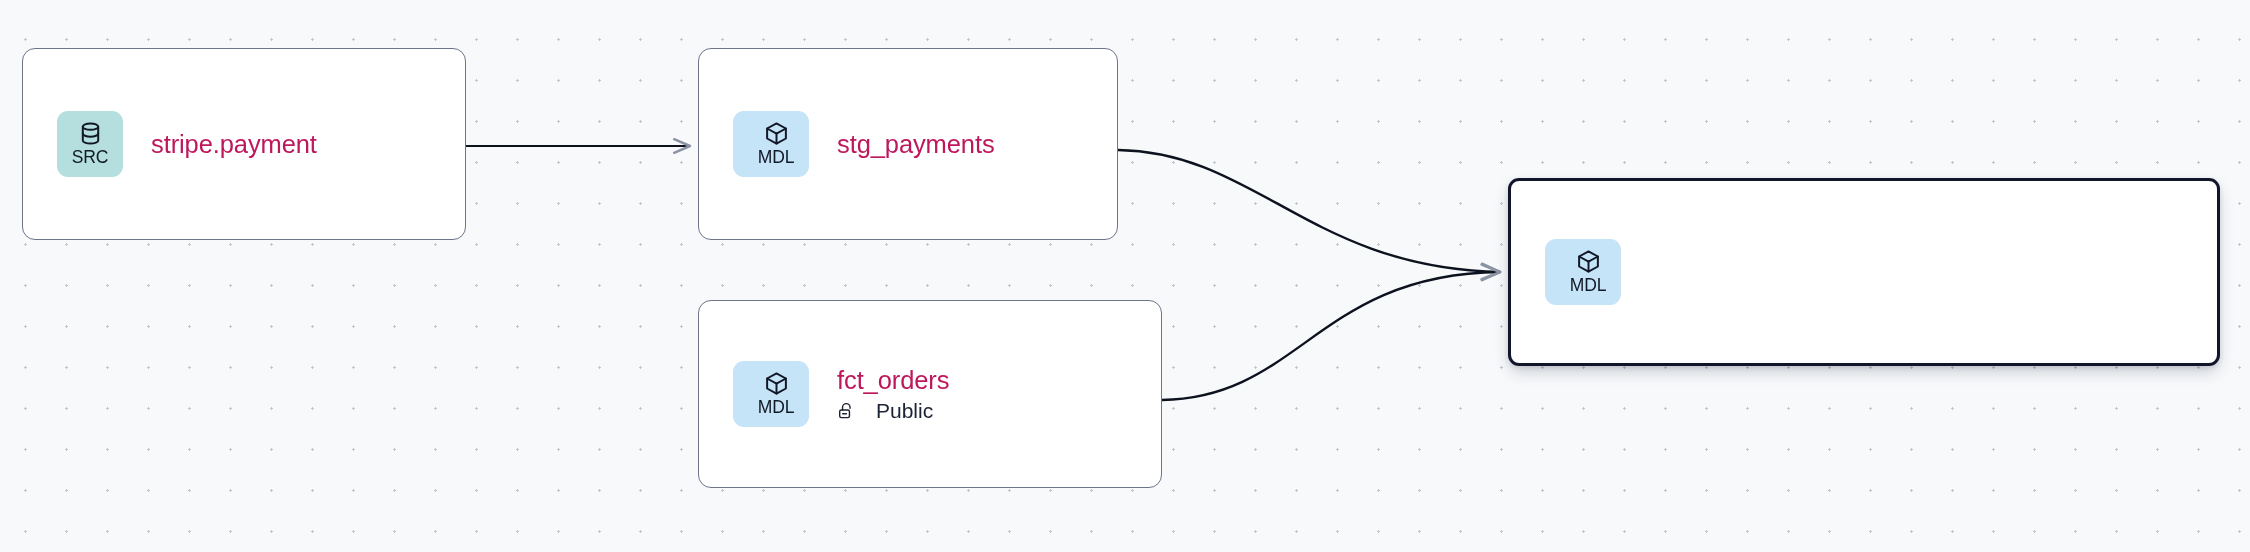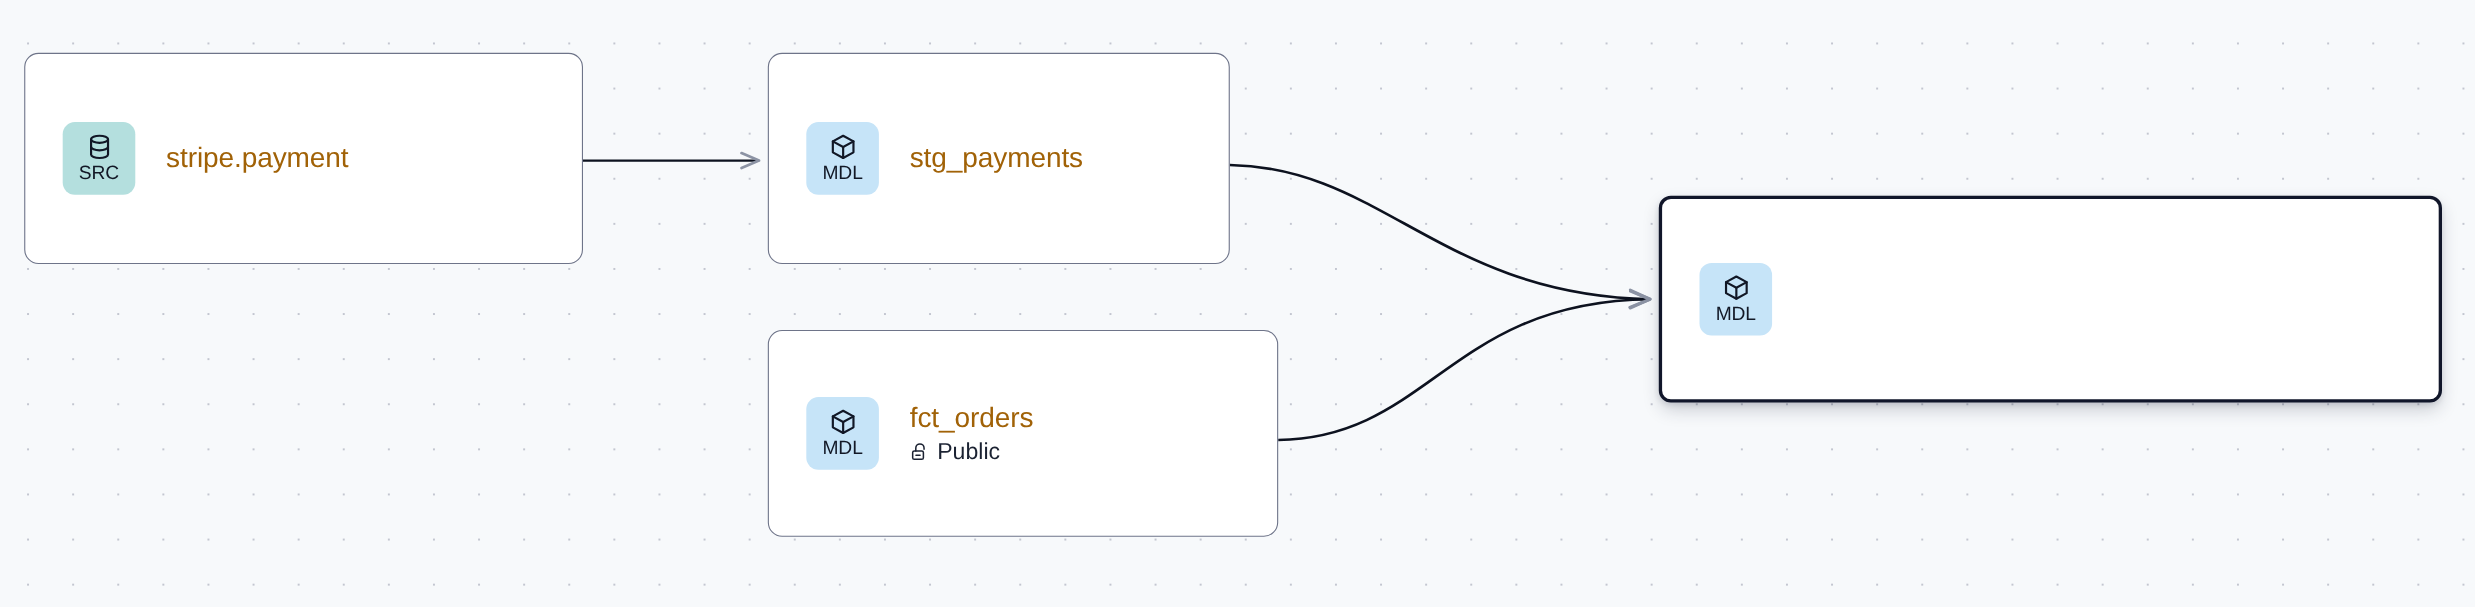--- a/index.html
+++ b/index.html
@@ -57,21 +57,21 @@
     height: 66px;
     border-radius: 11px;
     display: flex;
     flex-direction: column;
     align-items: center;
     justify-content: center;
     gap: 1px;
   }
 
   .badge.src  { background: #b4dfde; }
-  .badge.mdl  { background: #c6e4f8; }
+  .badge.mdl  { background: #c6e4f8; padding-left: 10px; }
 
   .badge svg {
     display: block;
     width: 25px;
     height: 25px;
   }
 
   .badge-text {
     font-size: 17.5px;
     line-height: 1;
@@ -85,29 +85,29 @@
     margin-left: 28px;
     display: flex;
     flex-direction: column;
     justify-content: center;
     gap: 5px;
   }
 
   .node-title {
     font-size: 25.5px;
     line-height: 1.12;
-    color: #a16207;
+    color: #be185d;
     white-space: nowrap;
     letter-spacing: -0.1px;
   }
 
   .node-sub {
     display: flex;
     align-items: center;
-    gap: 7px;
+    gap: 21px;
     font-size: 21px;
     line-height: 1.1;
     color: #1b2232;
     white-space: nowrap;
   }
 
   .node-sub svg {
     display: block;
     width: 18px;
     height: 18px;
@@ -126,21 +126,21 @@
       </marker>
     </defs>
 
     <path d="M 458 146 L 690 146" fill="none" stroke="#0d121f" stroke-width="2.1" marker-end="url(#arrow)"></path>
 
     <path d="M 1118 150 C 1256 152, 1310 268, 1500 272" fill="none" stroke="#0d121f" stroke-width="2.4" marker-end="url(#arrow)"></path>
 
     <path d="M 1162 400 C 1300 398, 1318 274, 1500 272" fill="none" stroke="#0d121f" stroke-width="2.4" marker-end="url(#arrow)"></path>
   </svg>
 
-  <div class="node" style="left:22px; top:48px; width:508px; height:192px;">
+  <div class="node" style="left:22px; top:48px; width:444px; height:192px;">
     <div class="badge src">
       <span>
         <svg viewBox="0 0 24 24" fill="none" stroke="#111726" stroke-width="1.9" stroke-linecap="round" stroke-linejoin="round">
           <ellipse cx="12" cy="5.4" rx="7.4" ry="3.1"></ellipse>
           <path d="M4.6 5.4 v13.2 c0 1.7 3.3 3.1 7.4 3.1 s7.4 -1.4 7.4 -3.1 V5.4"></path>
           <path d="M4.6 12 c0 1.7 3.3 3.1 7.4 3.1 s7.4 -1.4 7.4 -3.1"></path>
         </svg>
       </span>
       <span class="badge-text">SRC</span>
     </div>

